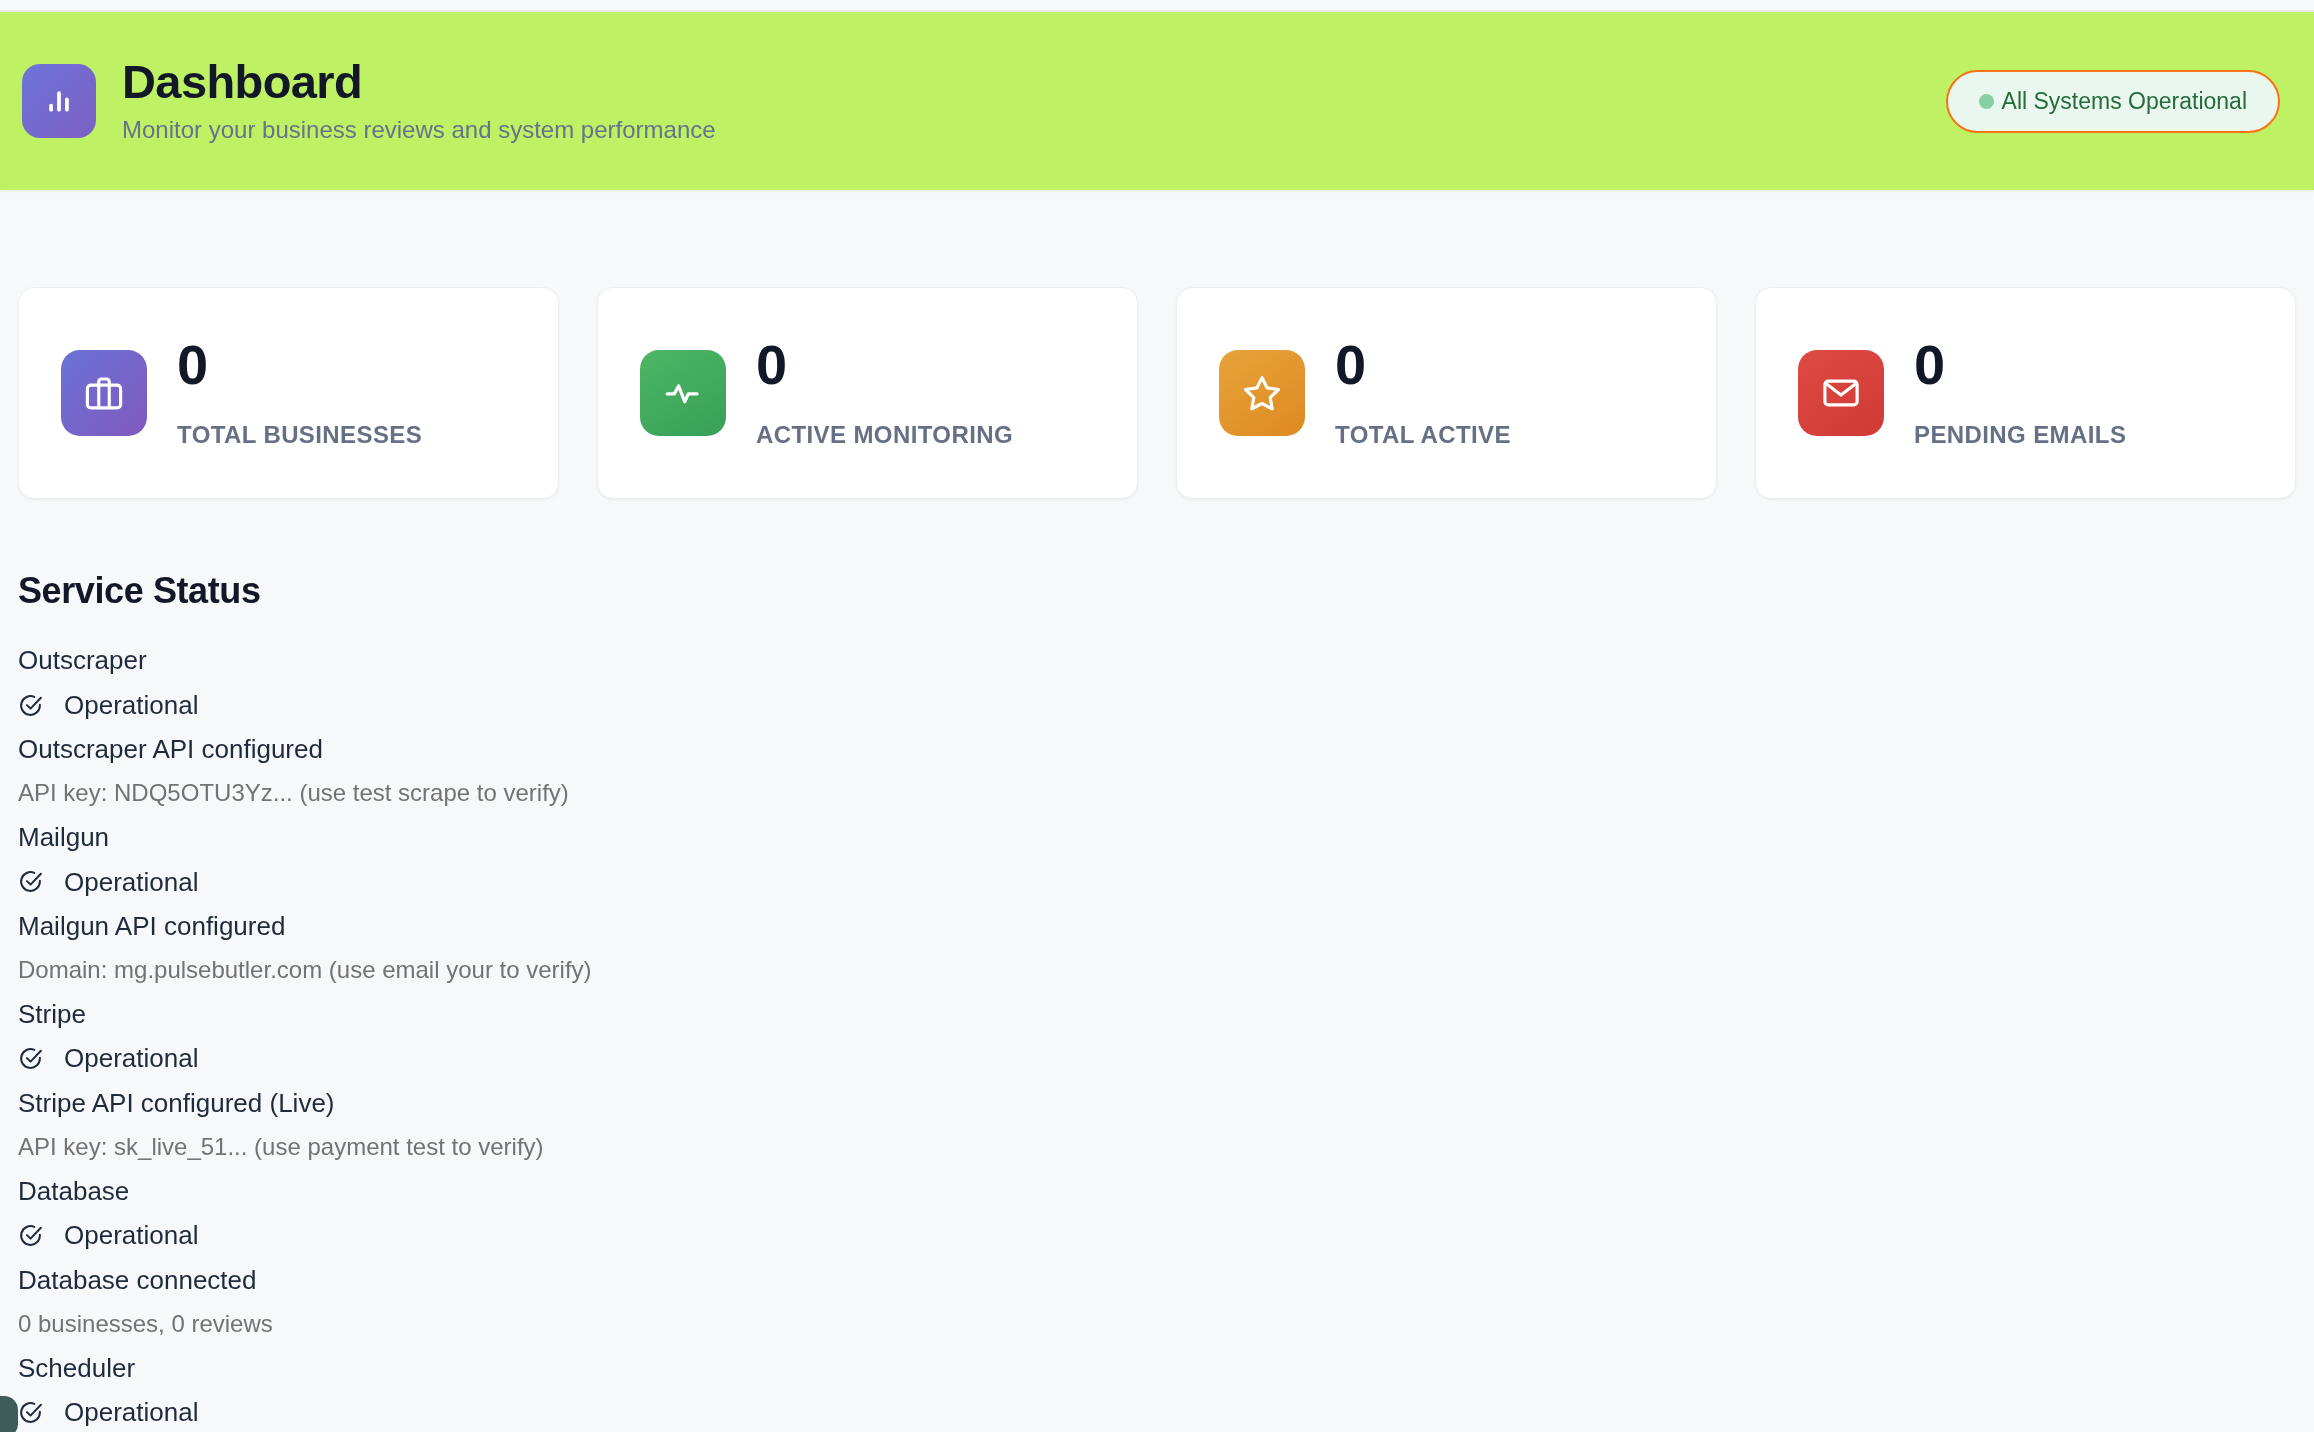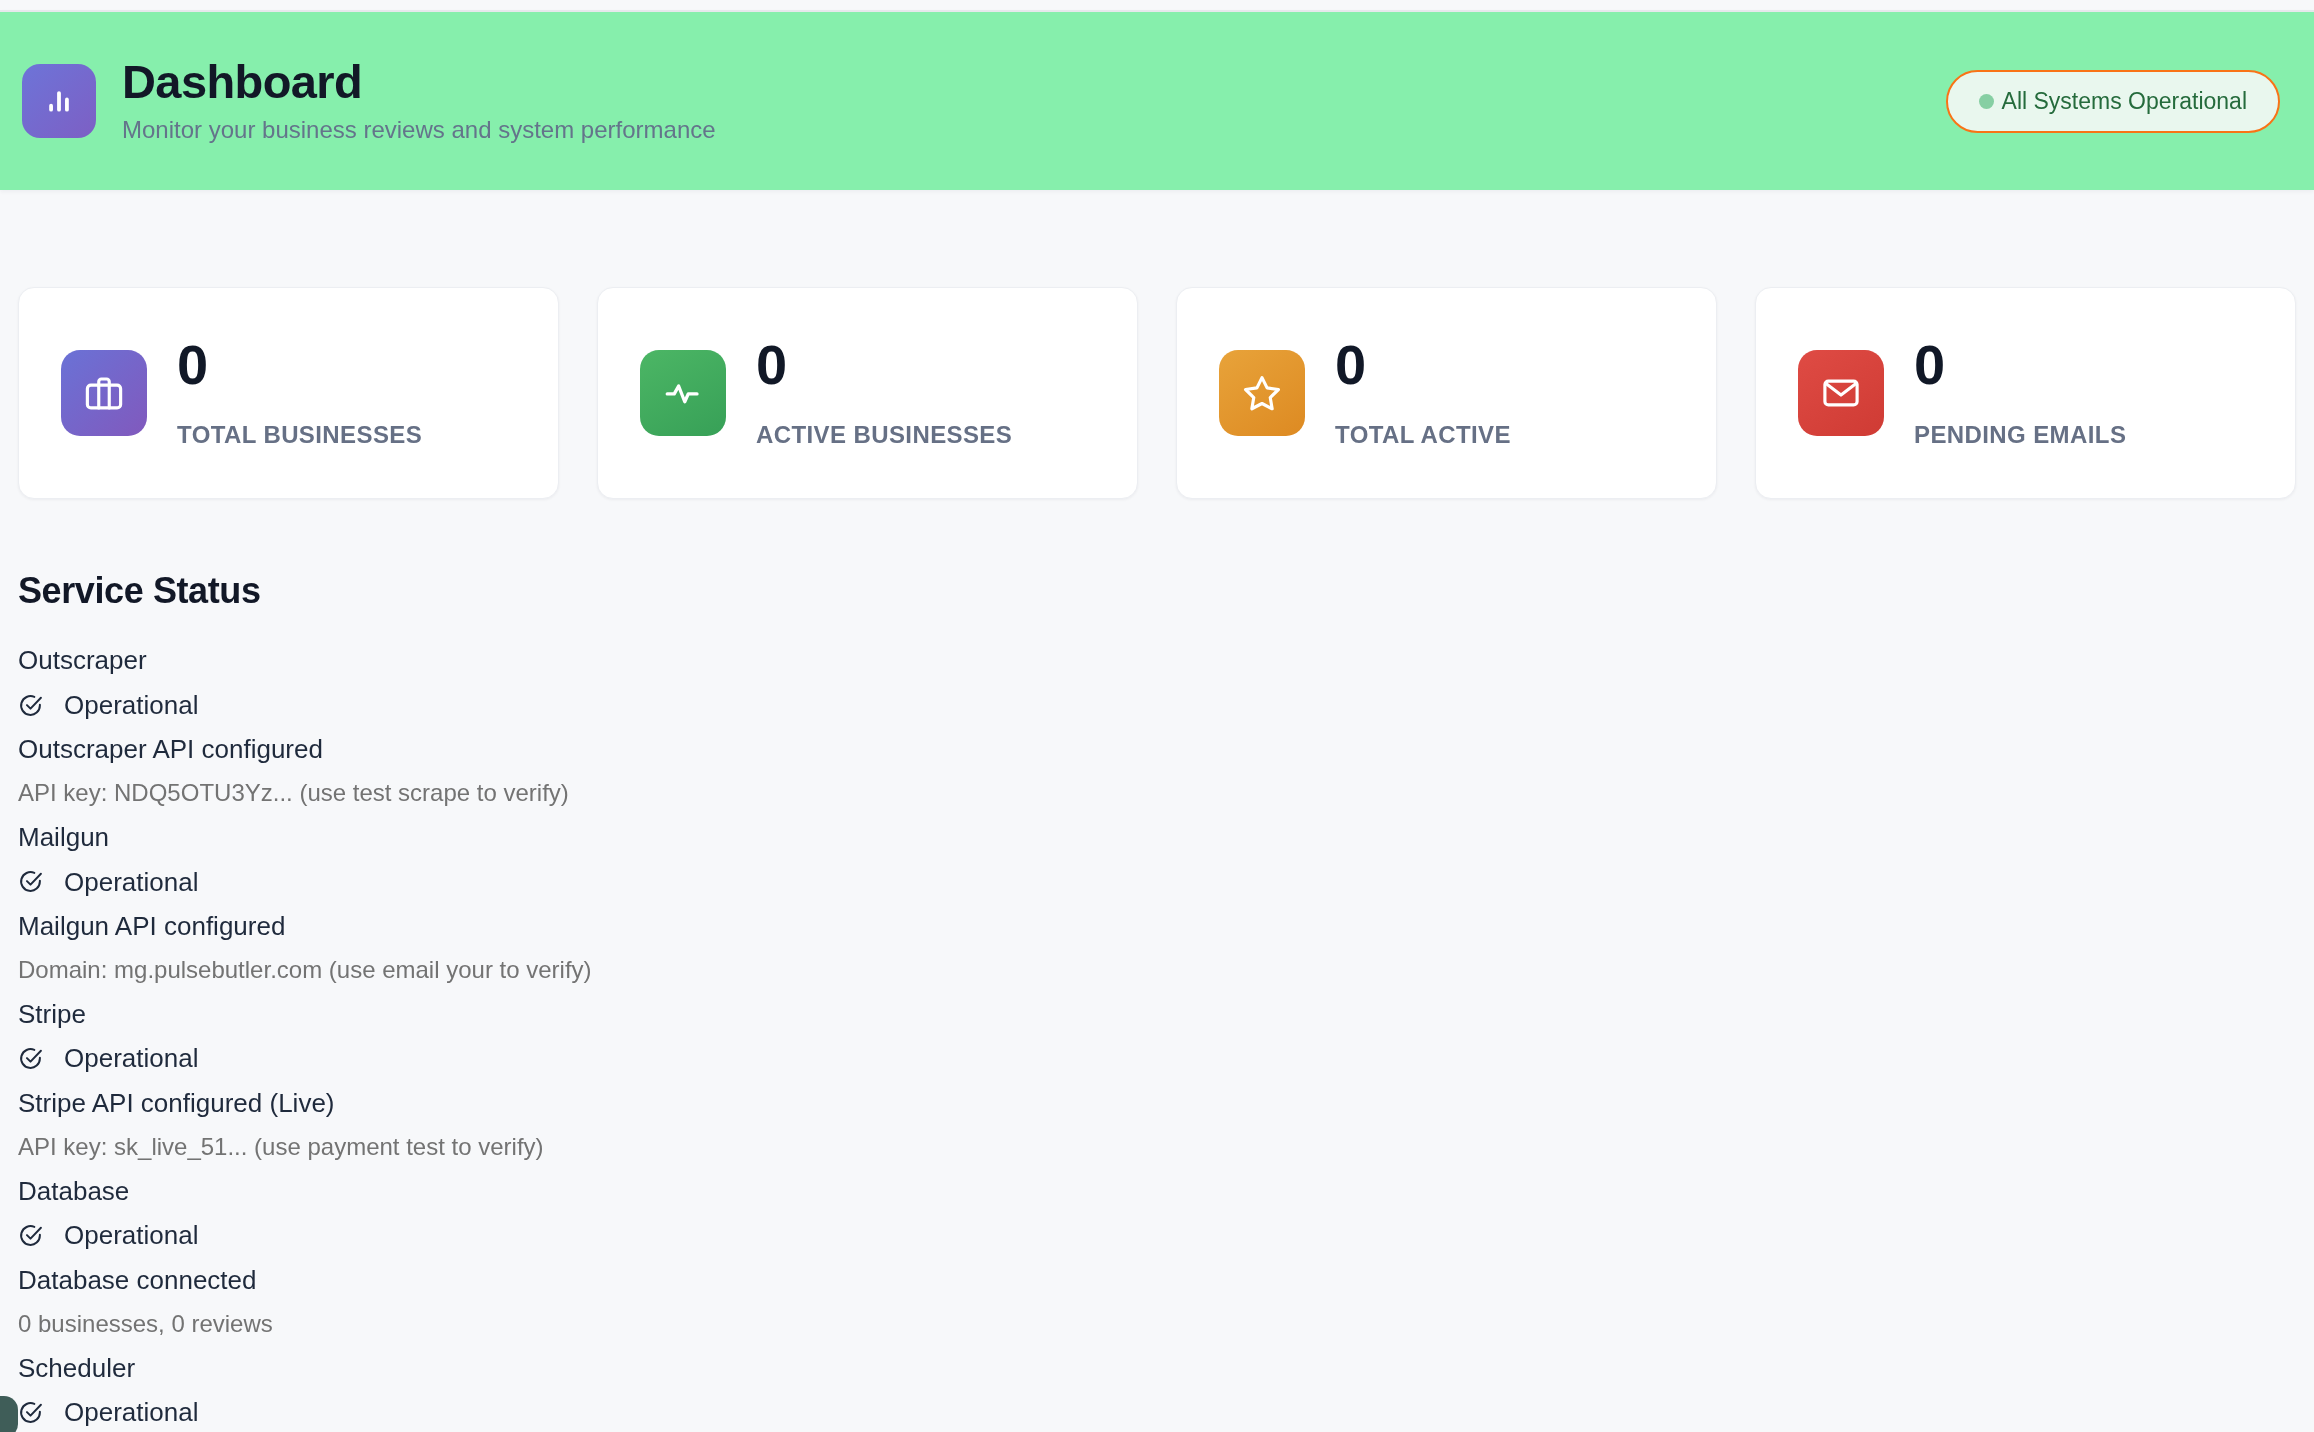--- a/index.html
+++ b/index.html
@@ -16,21 +16,21 @@
     position: relative;
   }
 
   
   .header {
     position: absolute;
     top: 10px;
     left: 0;
     width: 2314px;
     height: 180px;
-    background: #86efac;
+    background: #bef264;
     border-top: 2px solid #e6e8ec;
     box-shadow: 0 2px 4px rgba(16,24,40,0.045);
     display: flex;
     align-items: center;
     padding: 0 34px 0 22px;
   }
 
   .header-left {
     display: flex;
     align-items: center;
@@ -246,21 +246,21 @@
   </div>
 
   <div class="stat-card">
     <div class="stat-icon green">
       <svg width="42" height="42" viewBox="0 0 24 24" fill="none" stroke="#ffffff" stroke-width="1.9" stroke-linecap="round" stroke-linejoin="round">
         <polyline points="3,12.5 7,12.5 9.5,8 13,17 15,12.5 20,12.5"></polyline>
       </svg>
     </div>
     <div class="stat-text">
       <div class="stat-value">0</div>
-      <div class="stat-label">ACTIVE BUSINESSES</div>
+      <div class="stat-label">ACTIVE MONITORING</div>
     </div>
   </div>
 
   <div class="stat-card">
     <div class="stat-icon orange">
       <svg width="42" height="42" viewBox="0 0 24 24" fill="none" stroke="#ffffff" stroke-width="1.8" stroke-linecap="round" stroke-linejoin="round">
         <polygon points="12,3.2 14.9,9.1 21.4,10 16.7,14.6 17.8,21 12,18 6.2,21 7.3,14.6 2.6,10 9.1,9.1"></polygon>
       </svg>
     </div>
     <div class="stat-text">

